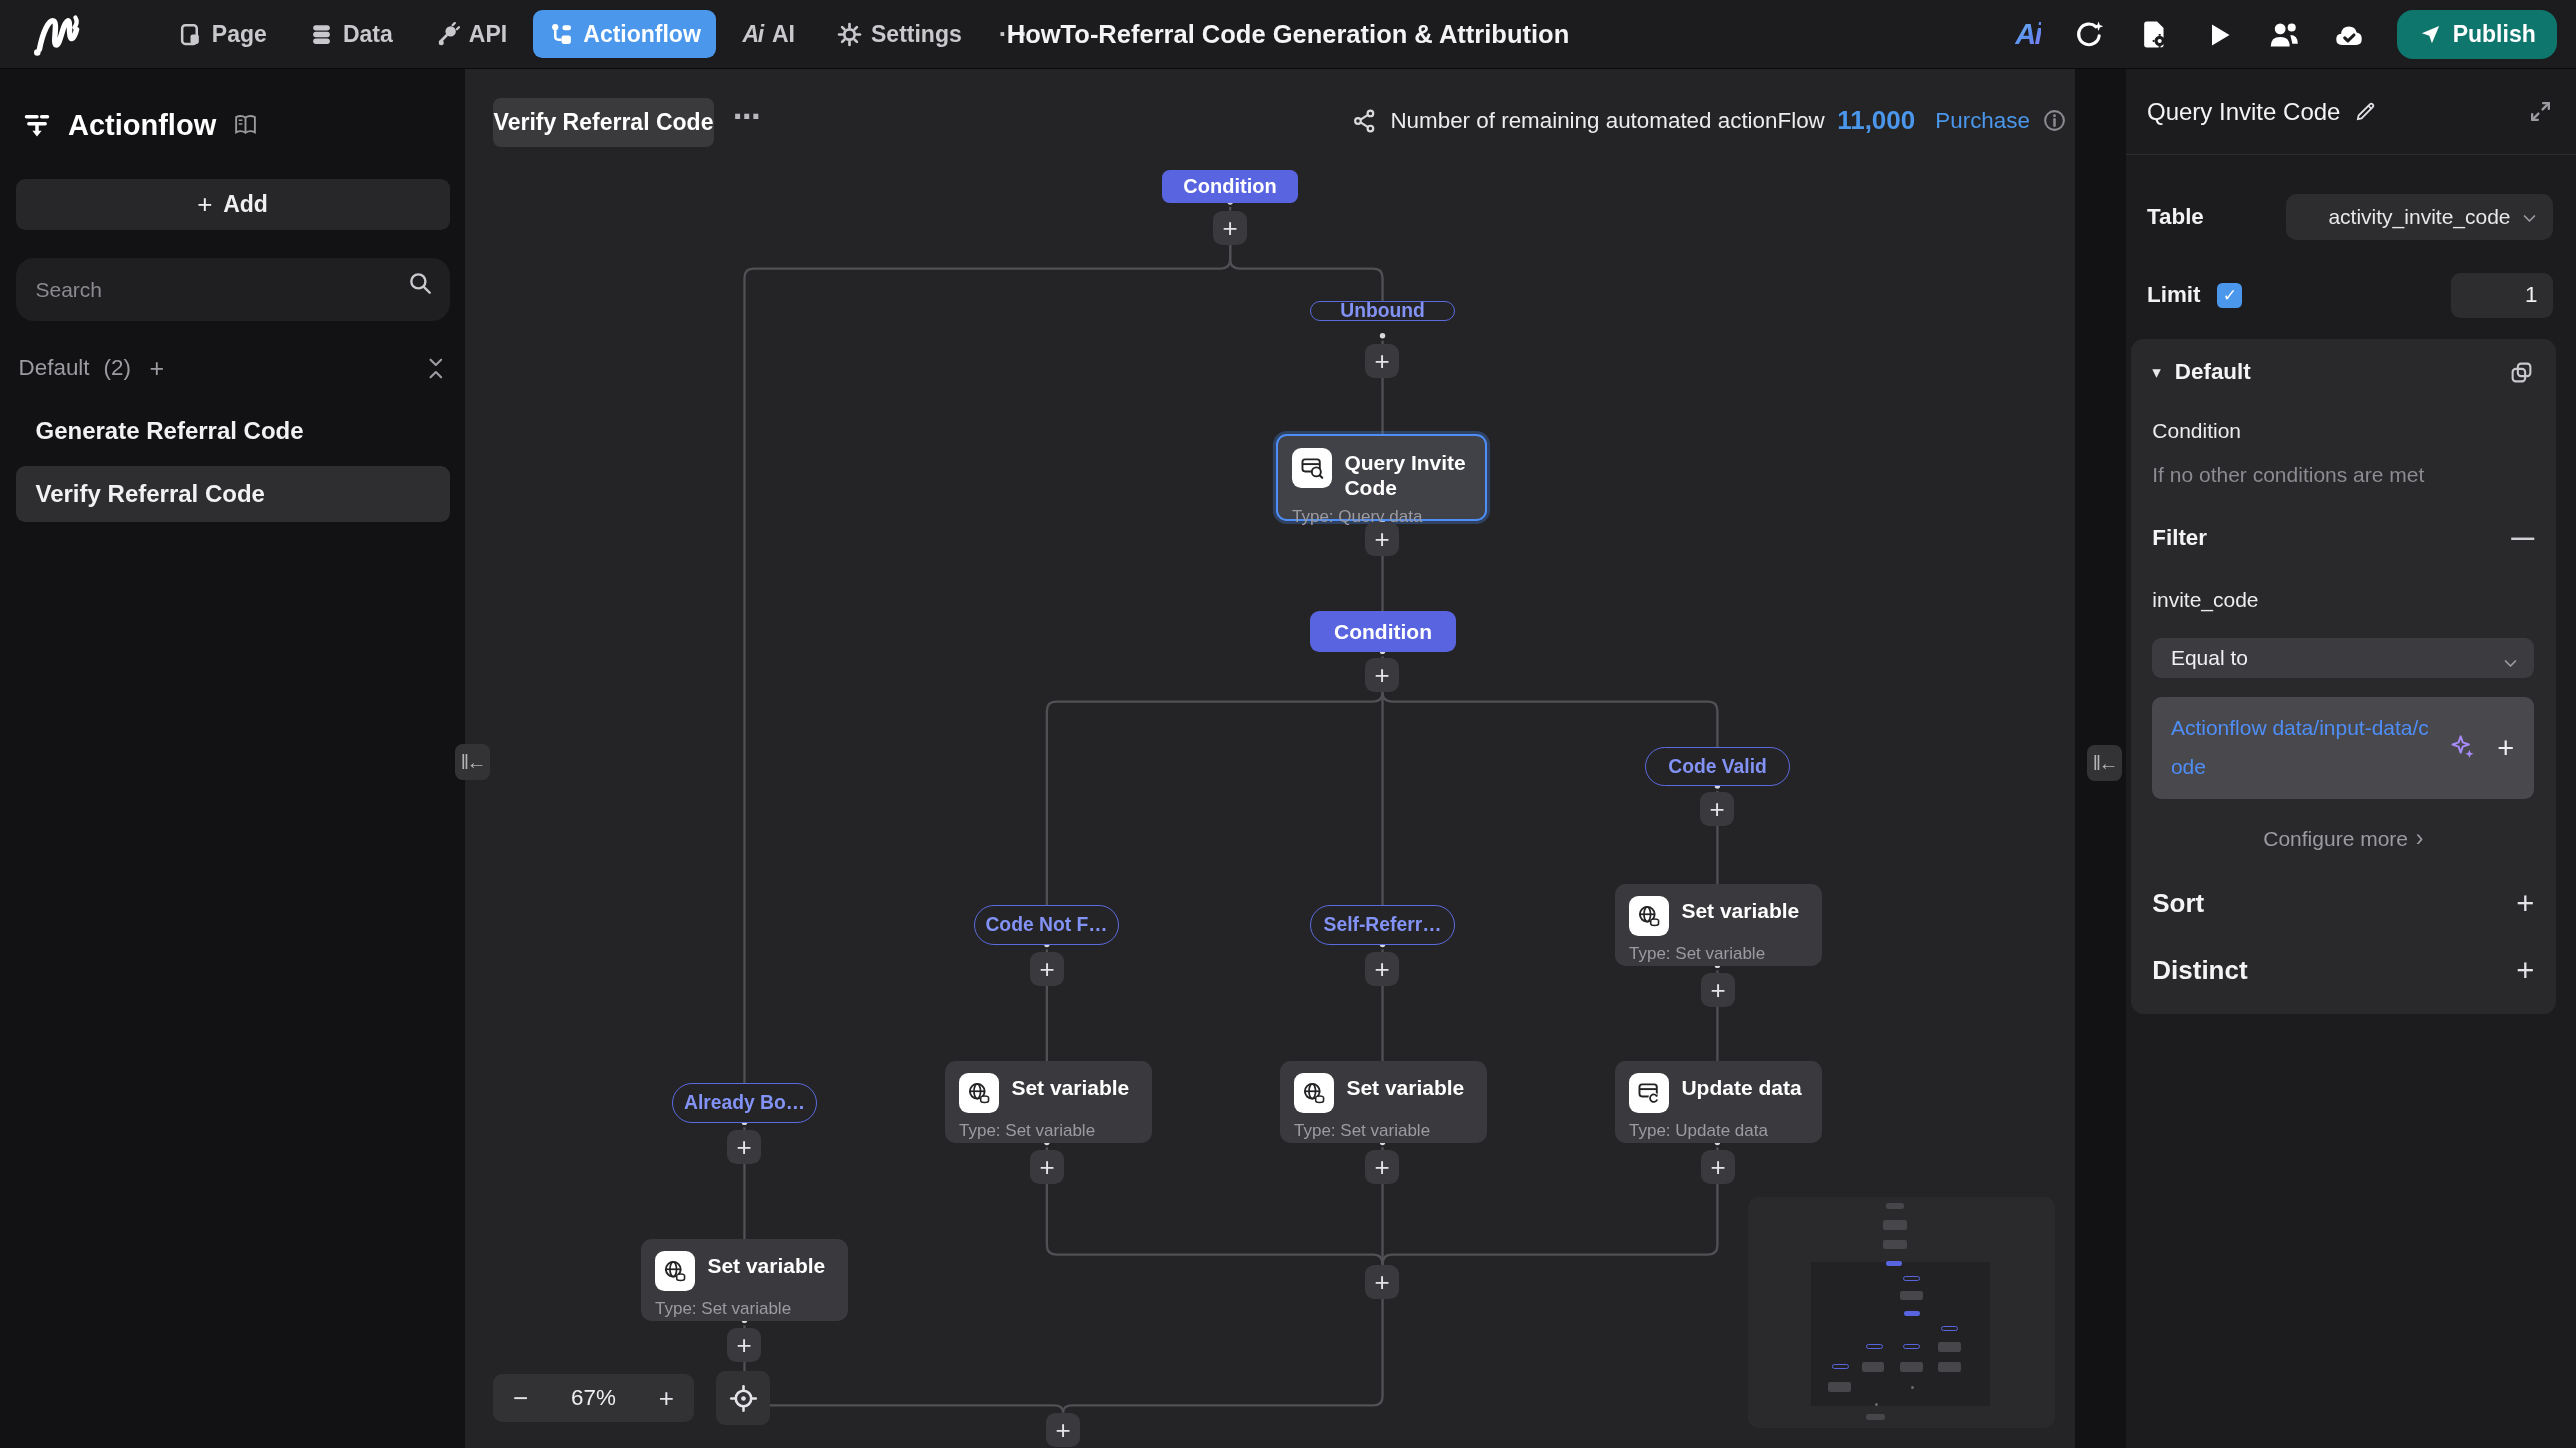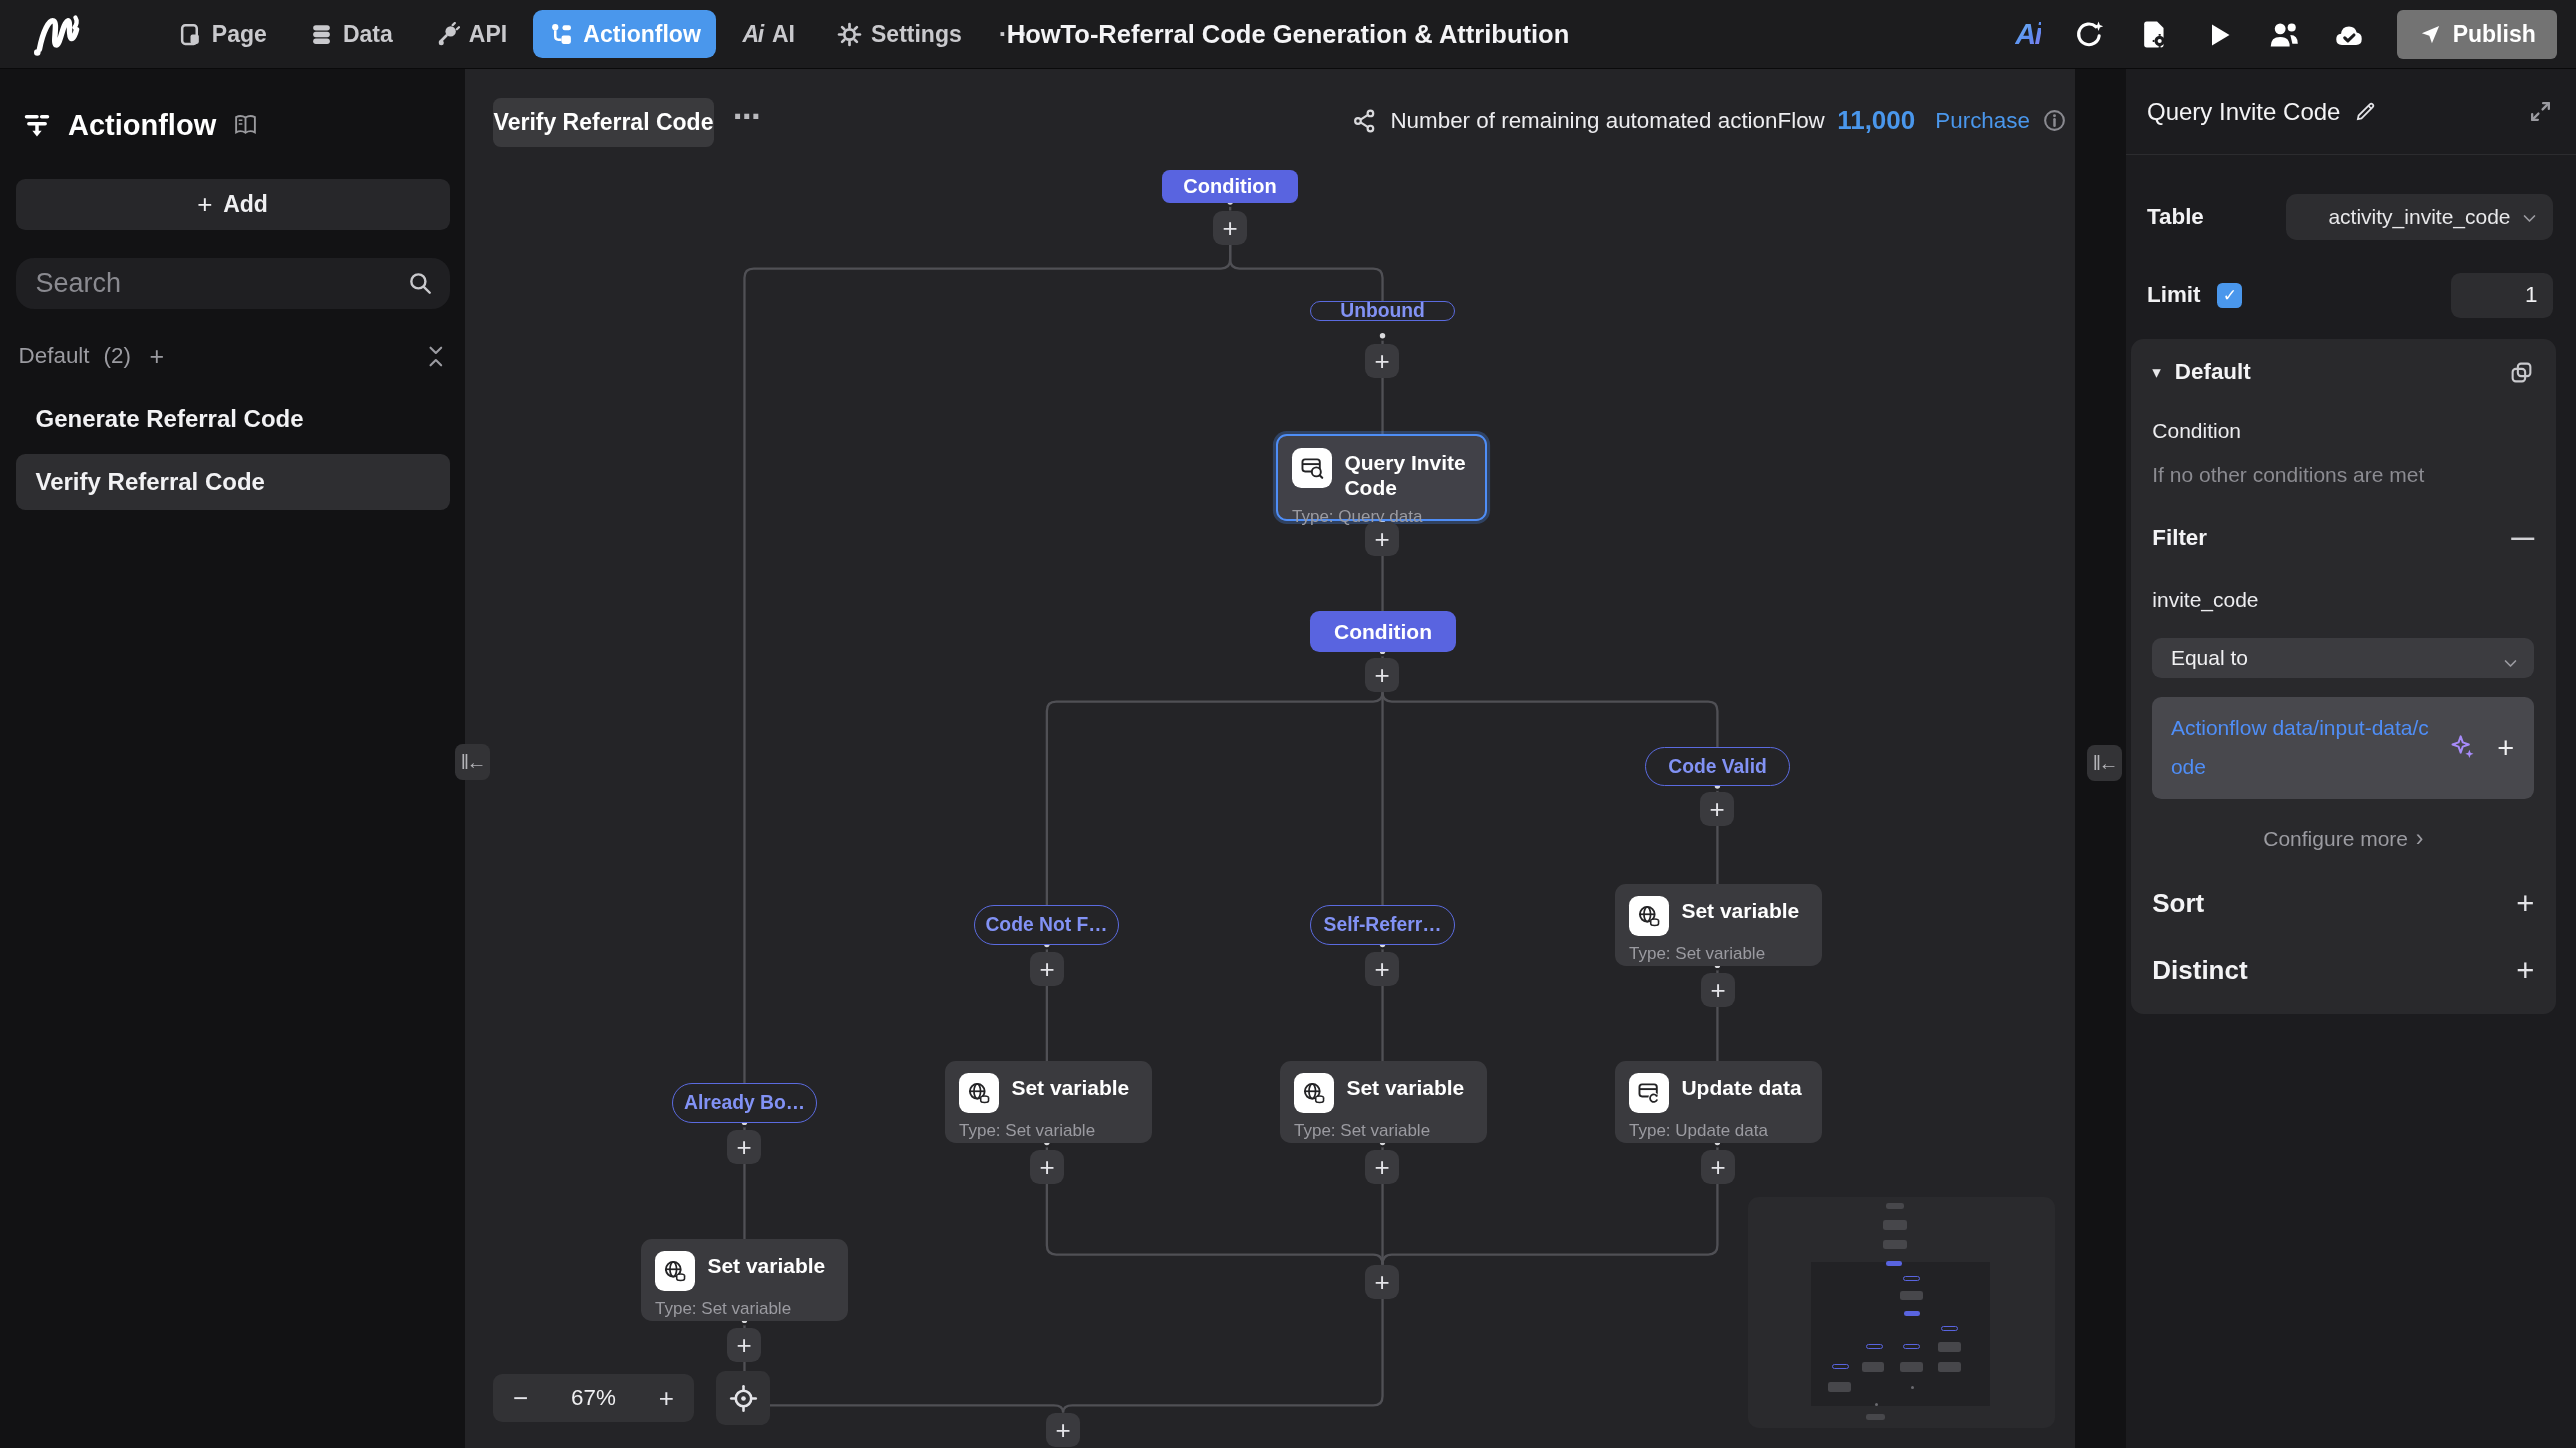--- a/index.html
+++ b/index.html
@@ -13,30 +13,30 @@
   .nav { display:flex; align-items:center; gap:10.8px; margin-left:77px; }
   .nav-item { display:flex; align-items:center; gap:9.3px; padding:10.8px 15.5px; border-radius:9.3px; color:#c9c9cd; font-size:23px; font-weight:600; }
   .nav-item.active { background:#4a97ec; color:#fff; }
   .nav-item svg { display:block; }
   .nav-ai-glyph { font-weight:800; font-style:italic; font-size:23px; letter-spacing:-1.5px; }
   .nav-more { color:#c9c9cd; font-size:26px; padding:0 10.8px; letter-spacing:1.5px; font-weight:700; }
   .tb-title { position:absolute; left:50%; top:50%; transform:translate(-50%,-50%); font-size:25.5px; font-weight:700; color:#f4f4f6; white-space:nowrap; }
   .tb-right { position:absolute; right:18.6px; top:0; height:69px; display:flex; align-items:center; gap:31px; }
   .ai-logo { font-size:29px; font-weight:800; font-style:italic; letter-spacing:-1.5px; background:linear-gradient(135deg,#79c0f5,#5b8cf0 55%,#8b7bf0); -webkit-background-clip:text; background-clip:text; color:transparent; }
   .tb-icon { width:34px; height:34px; display:flex; align-items:center; justify-content:center; }
-  .publish-btn { display:flex; align-items:center; gap:10.8px; background:#737373; color:#fff; font-size:23px; font-weight:700; border-radius:6px; padding:10.8px 21.7px; }
+  .publish-btn { display:flex; align-items:center; gap:10.8px; background:#0f766e; color:#fff; font-size:23px; font-weight:700; border-radius:16px; padding:10.8px 21.7px; }
 
   
   .sidebar { position:absolute; left:0; top:69px; width:465px; height:1379px; background:#121214; z-index:30; }
   .sb-header { display:flex; align-items:center; gap:17px; padding:40px 23px 0 23px; }
   .sb-title { font-size:29px; font-weight:700; color:#fff; }
   .sb-add { margin:37px 15.5px 0 15.5px; height:51px; background:#27272a; border-radius:9.3px; display:flex; align-items:center; justify-content:center; gap:6.2px; font-size:23px; font-weight:700; color:#f0f0f2; }
   .sb-add::before { content:"+"; font-size:26px; font-weight:400; margin-right:4.6px; }
   .sb-search { position:relative; margin:28px 15.5px 0 15.5px; }
-  .sb-search input { width:100%; height:51px; background:#1f1f22; border:none; outline:none; border-radius:18px; color:#e8e8ea; font-size:27px; padding:0 54px 0 20px; font-family:inherit; }
+  .sb-search input { width:100%; height:63px; background:#1f1f22; border:none; outline:none; border-radius:18px; color:#e8e8ea; font-size:21px; padding:0 54px 0 20px; font-family:inherit; }
   .sb-search input::placeholder { color:#8a8a90; }
   .sb-search svg { position:absolute; right:17px; top:12.4px; }
   .sb-group { display:flex; align-items:center; gap:14px; margin:32.5px 18.6px 0 18.6px; color:#9b9ba1; font-size:22.4px; }
   .sb-group .grp-plus { font-size:25px; color:#9b9ba1; margin-left:4.6px; }
   .sb-group .grp-collapse { margin-left:auto; }
   .sb-item { margin:7.7px 15.5px 0 15.5px; height:56px; display:flex; align-items:center; padding:0 20px; border-radius:9.3px; font-size:24px; font-weight:700; color:#f2f2f4; }
   .sb-item.selected { background:#2e2e31; }
 
   
   .canvas { position:absolute; left:465px; top:69px; width:1610px; height:1379px; background:#242427; overflow:hidden; }

